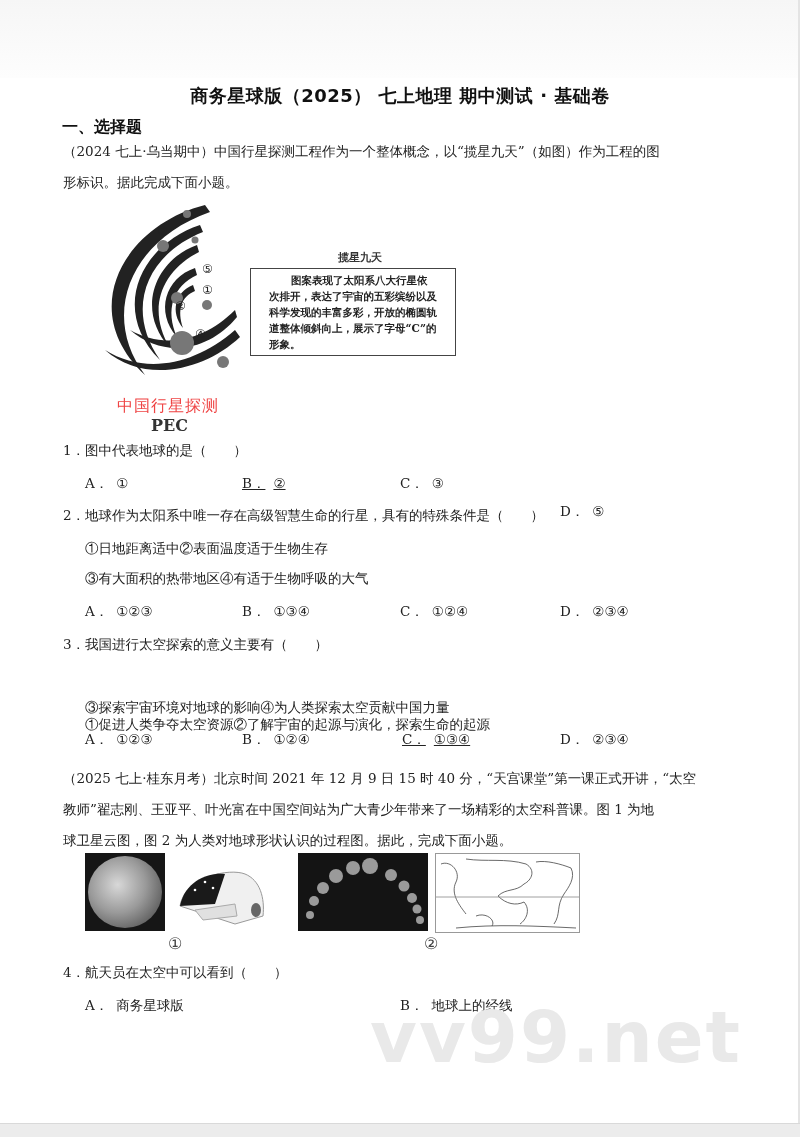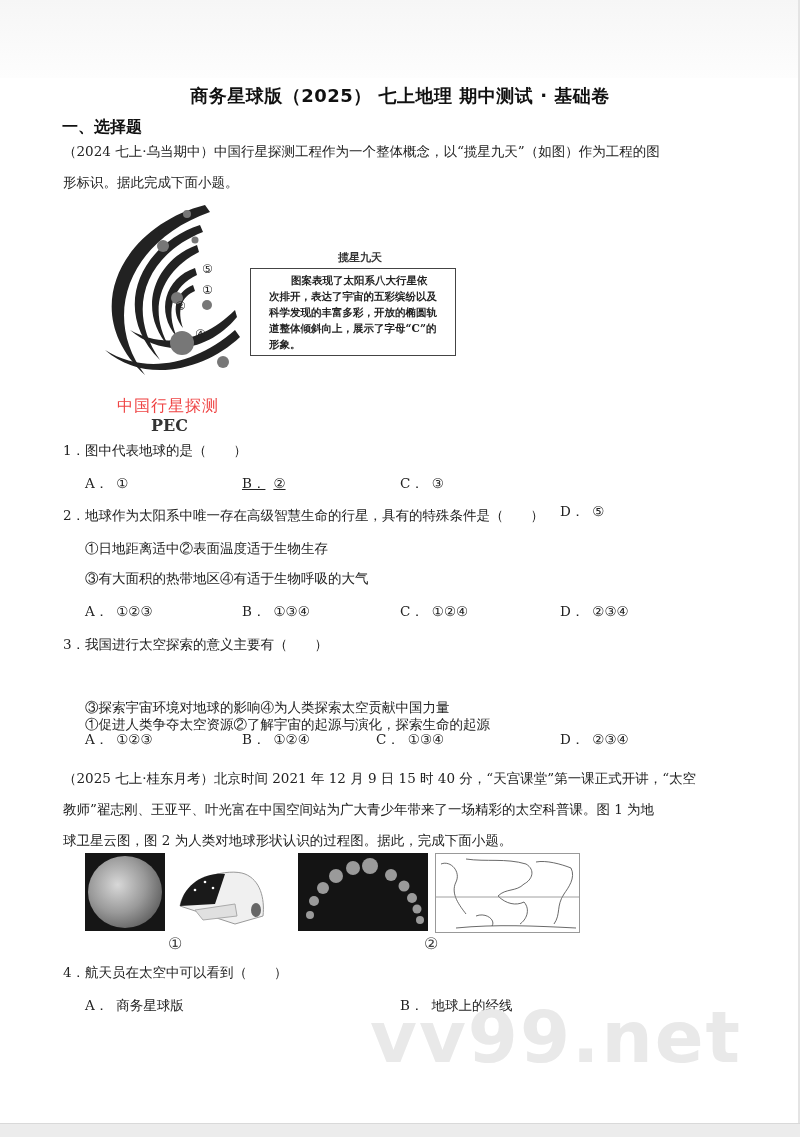--- a/index.html
+++ b/index.html
@@ -102,21 +102,21 @@
 <div class="opt" style="left:85px; top:603px;"><span class="lbl">A．</span><span>①②③</span></div>
 <div class="opt" style="left:242px; top:603px;"><span class="lbl">B．</span><span>①③④</span></div>
 <div class="opt" style="left:400px; top:603px;"><span class="lbl">C．</span><span>①②④</span></div>
 <div class="opt" style="left:560px; top:603px;"><span class="lbl">D．</span><span>②③④</span></div>
 
 <div class="line" style="top:636px;">3．我国进行太空探索的意义主要有（　　）</div>
 <div class="line" style="left:85px; top:684px;margin-top:32px;">①促进人类争夺太空资源②了解宇宙的起源与演化，探索生命的起源</div>
 <div class="line" style="left:85px; top:699px;">③探索宇宙环境对地球的影响④为人类探索太空贡献中国力量</div>
 <div class="opt" style="left:85px; top:731px;"><span class="lbl">A．</span><span>①②③</span></div>
 <div class="opt" style="left:242px; top:731px;text-align:center;"><span class="lbl">B．</span><span>①②④</span></div>
-<div class="opt" style="left:376px; top:731px;"><span class="lbl">C．</span><span>①③④</span></div>
+<div class="opt" style="left:402px; top:731px;text-decoration:underline;"><span class="lbl">C．</span><span>①③④</span></div>
 <div class="opt" style="left:560px; top:731px;"><span class="lbl">D．</span><span>②③④</span></div>
 
 <div class="para" style="top:763px;">
   <div>（2025 七上·桂东月考）北京时间 2021 年 12 月 9 日 15 时 40 分，“天宫课堂”第一课正式开讲，“太空</div>
   <div>教师”翟志刚、王亚平、叶光富在中国空间站为广大青少年带来了一场精彩的太空科普课。图 1 为地</div>
   <div>球卫星云图，图 2 为人类对地球形状认识的过程图。据此，完成下面小题。</div>
 </div>
 
 <div class="img-box" style="left:85px; top:853px; width:80px; height:78px; background:#161616;">
   <div style="position:absolute; left:3px; top:3px; width:74px; height:72px; border-radius:50%;

